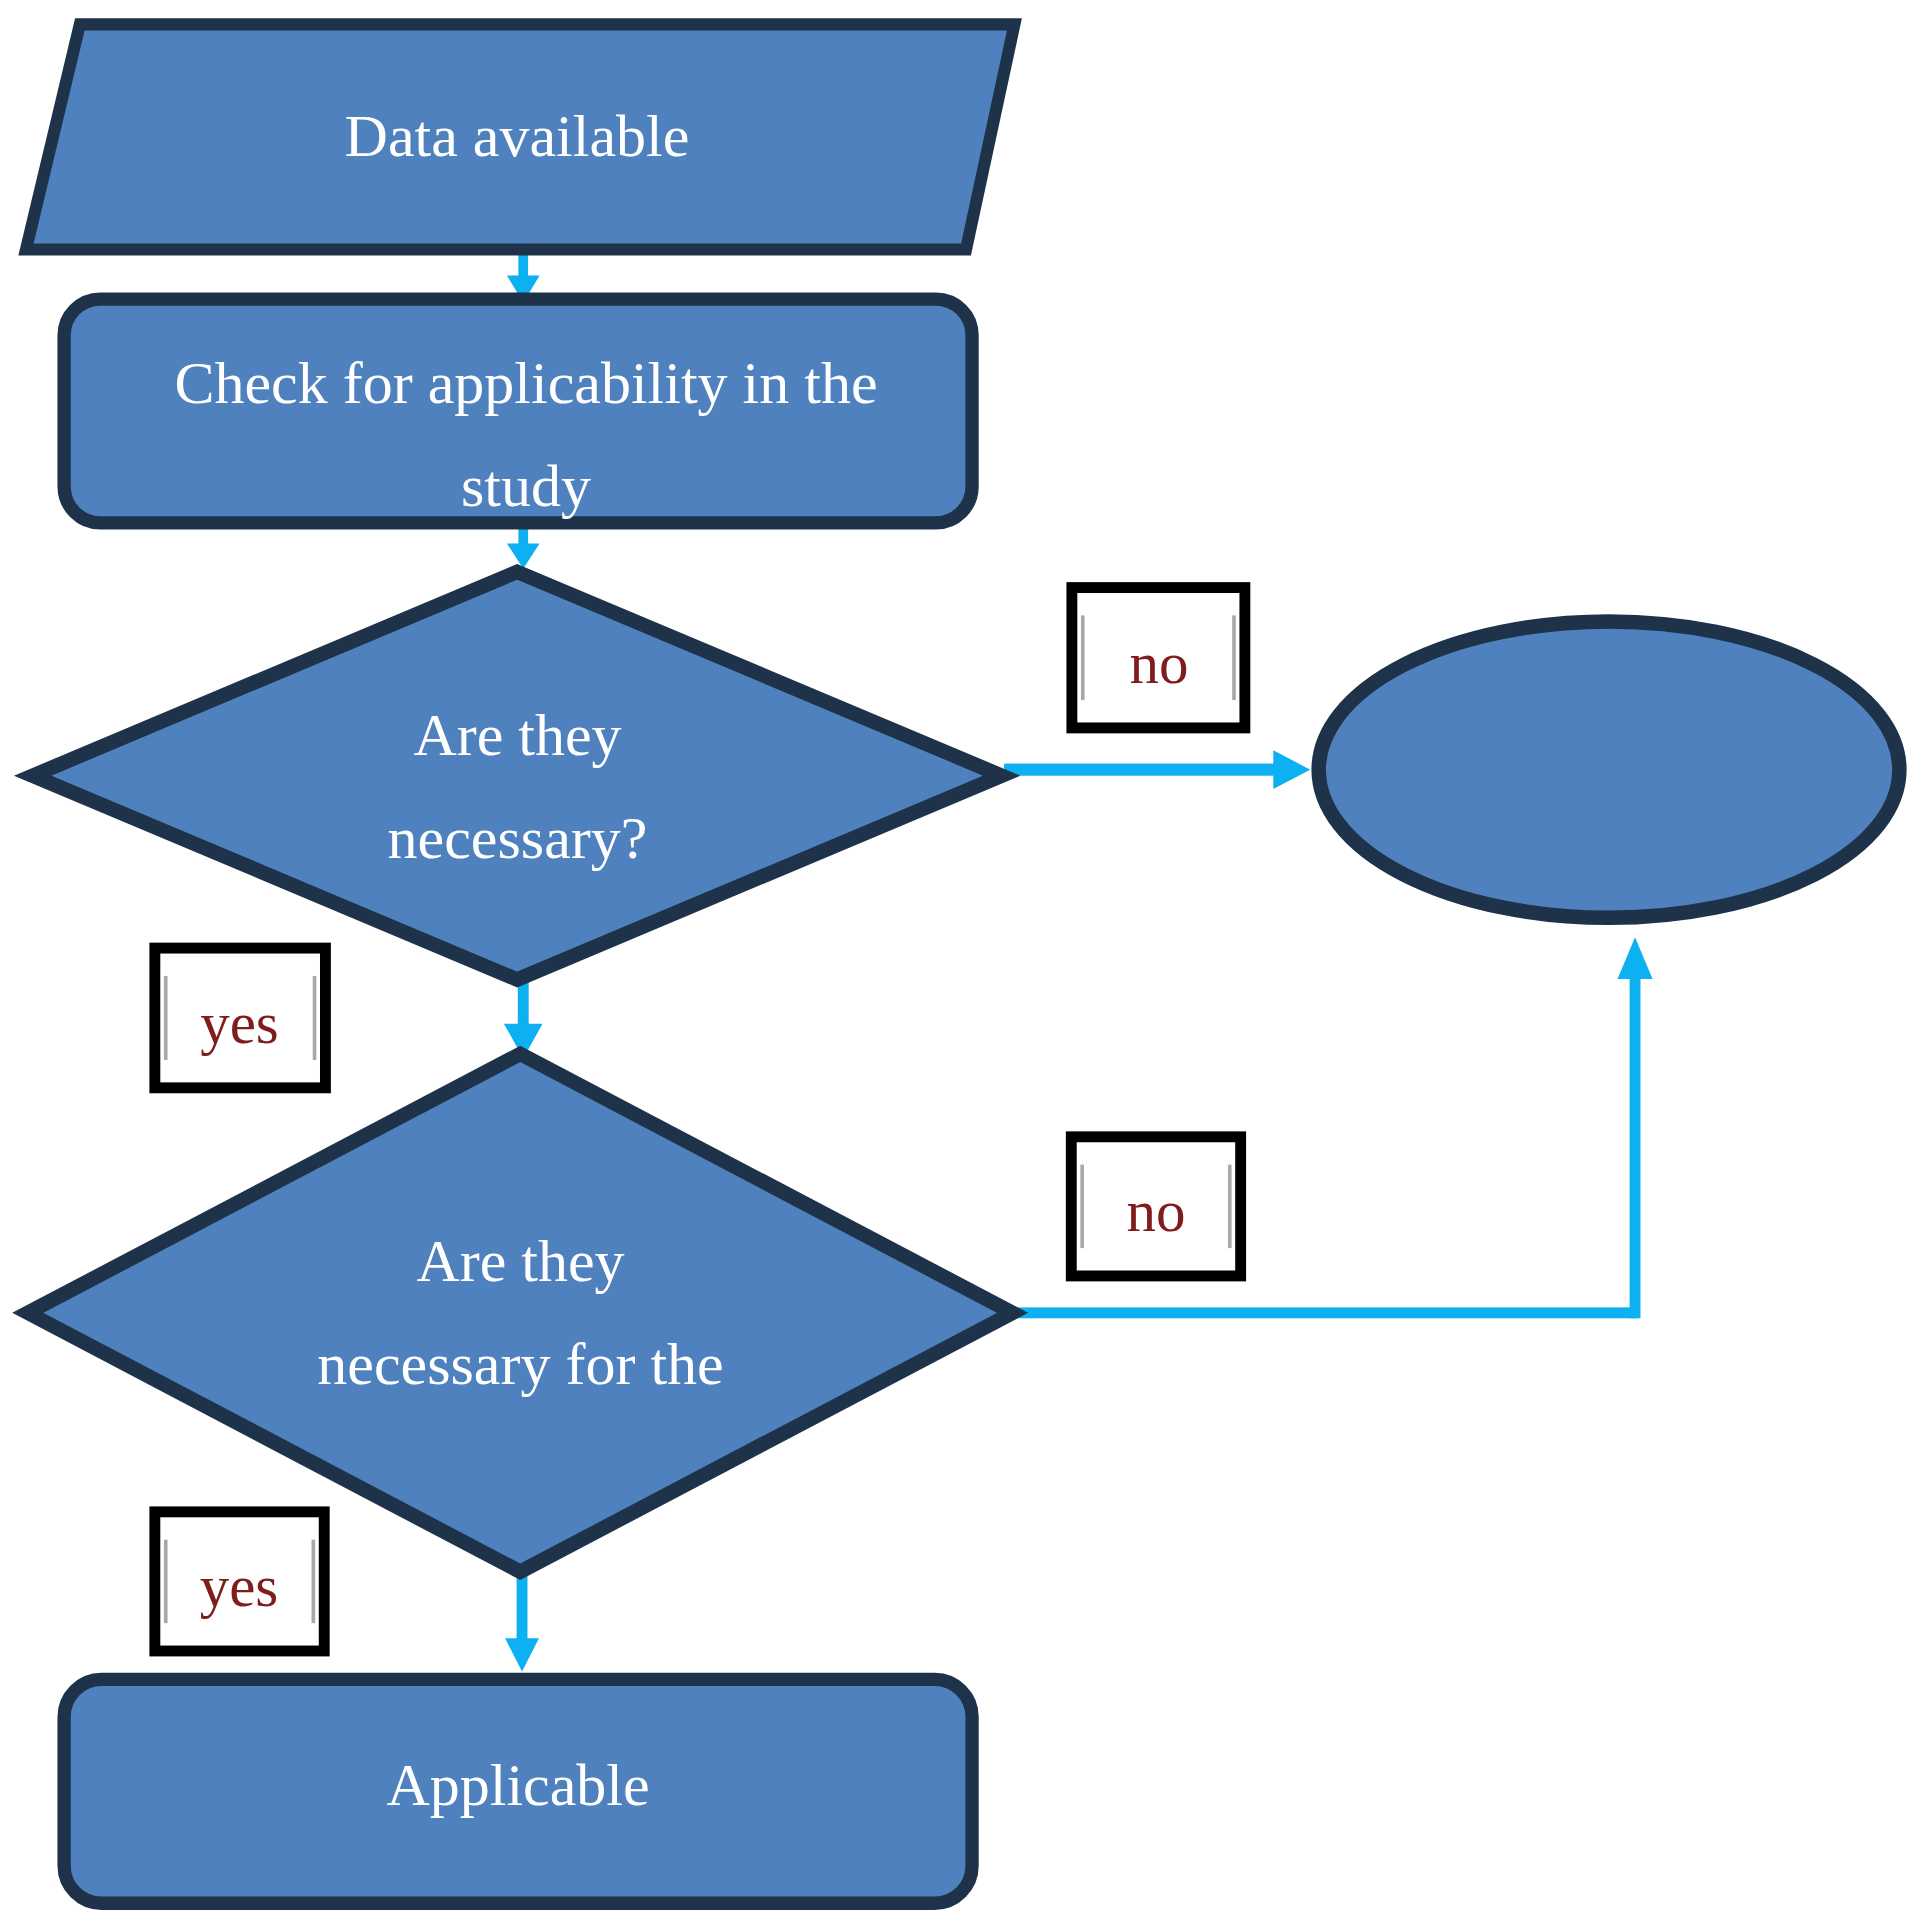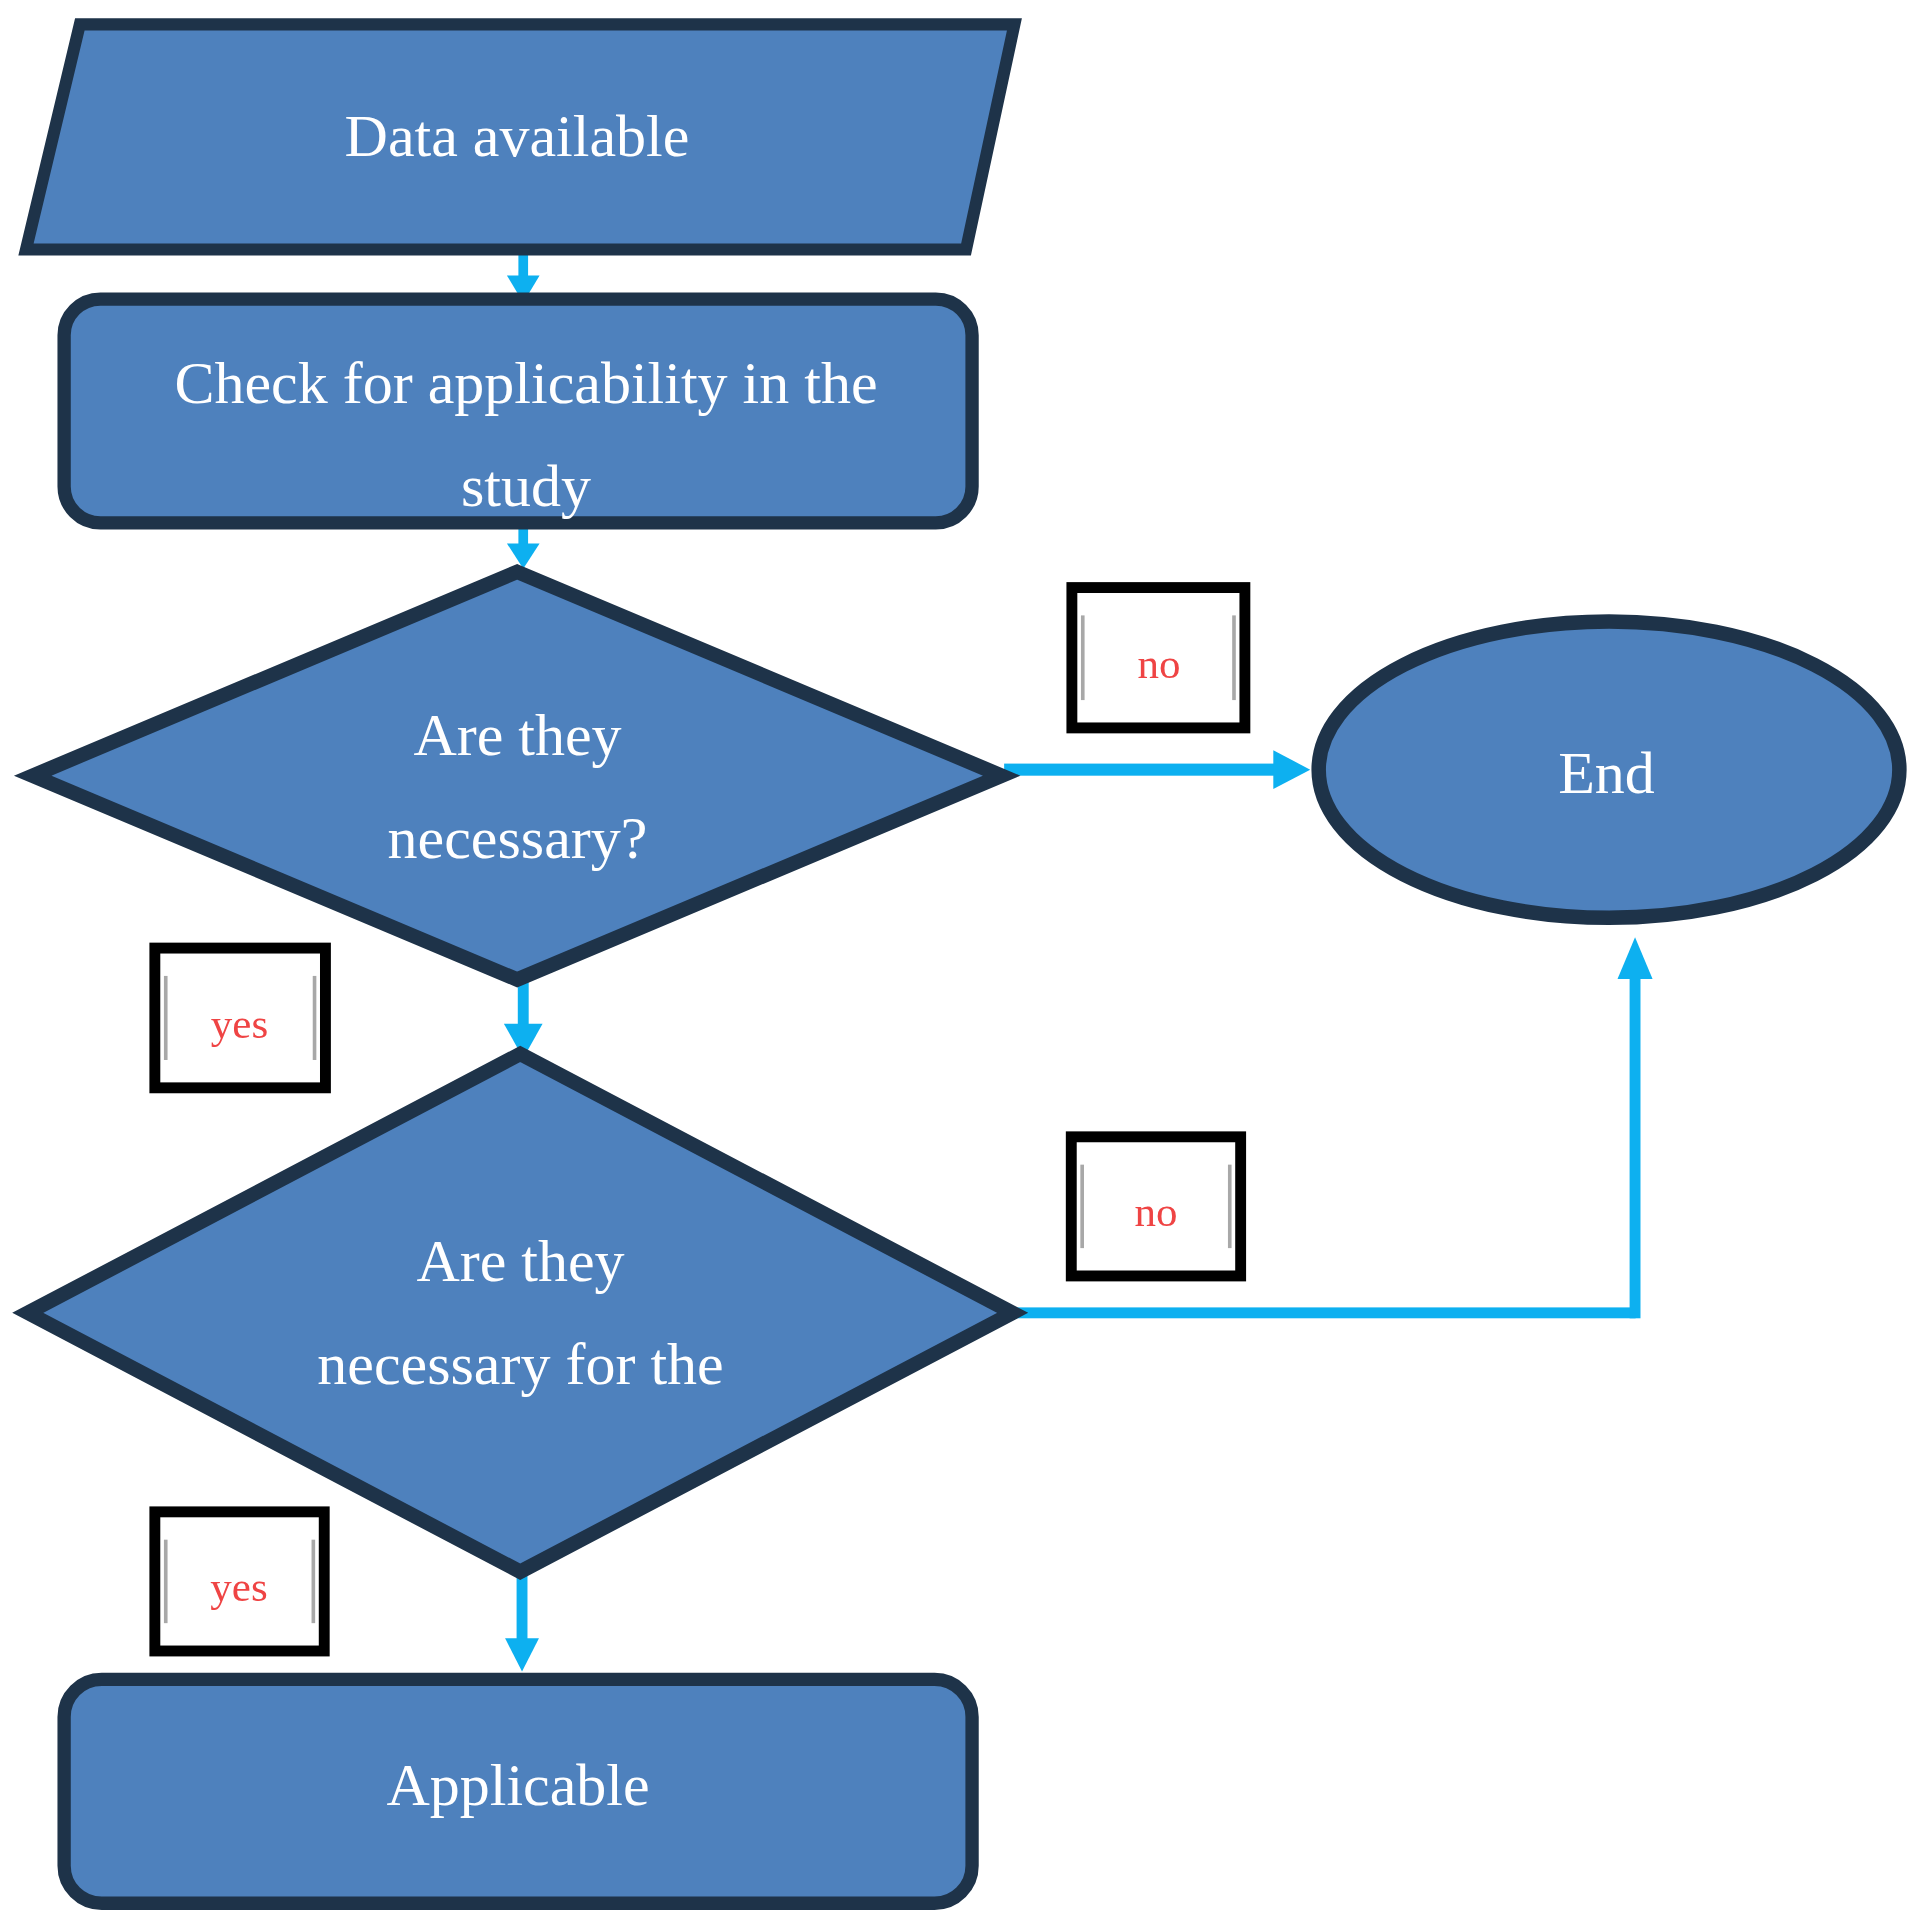--- a/index.html
+++ b/index.html
@@ -30,22 +30,22 @@
     justify-content: center;
   }
   .clip-text {
     display: block;
     overflow: hidden;
     justify-content: flex-start;
   }
   .clip-text .line { display: block; height: 103px; }
   .edge-label {
     position: absolute;
-    color: #ef4444;
-    font-size: 43px;
+    color: #7f1d1d;
+    font-size: 59px;
     display: flex;
     align-items: center;
     justify-content: center;
     padding-top: 11px;
     box-sizing: border-box;
   }
 </style>
 </head>
 <body>
 
@@ -120,23 +120,20 @@
   <div class="node-text" style="left:72px; top:332px; width:908px; height:206px;">
     <span class="line">Check for applicability in the</span>
     <span class="line">study</span>
   </div>
 
   <div class="node-text" style="left:215px; top:684px; width:605px; height:206px;">
     <span class="line">Are they</span>
     <span class="line">necessary?</span>
   </div>
 
-  <div class="node-text" style="left:1425px; top:722px; width:363px; height:103px;">
-    <span>End</span>
-  </div>
 
   <div class="node-text clip-text" style="left:218px; top:1210px; width:605px; height:266px; text-align:center;">
     <span class="line">Are they</span>
     <span class="line">necessary for the</span>
   </div>
 
   <div class="node-text" style="left:64px; top:1734px; width:908px; height:103px;text-align:center;">
     <span>Applicable</span>
   </div>
 

